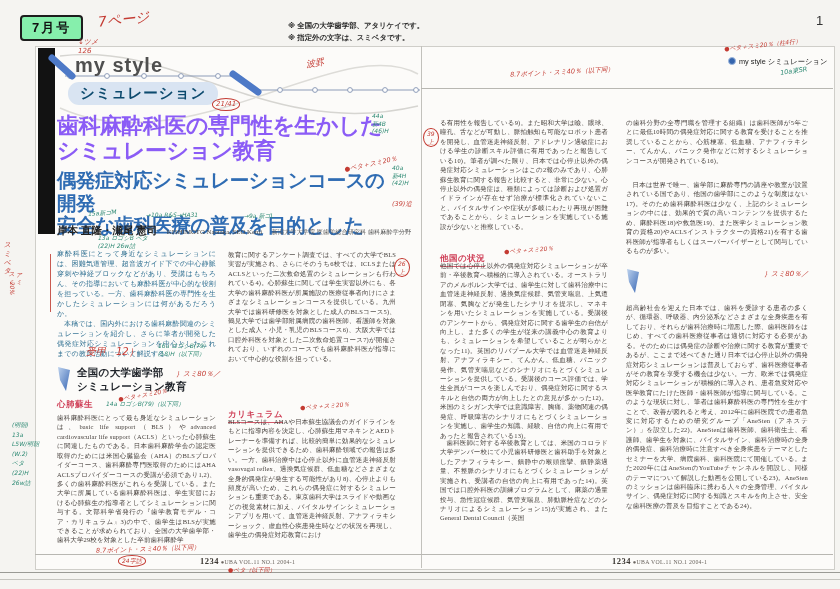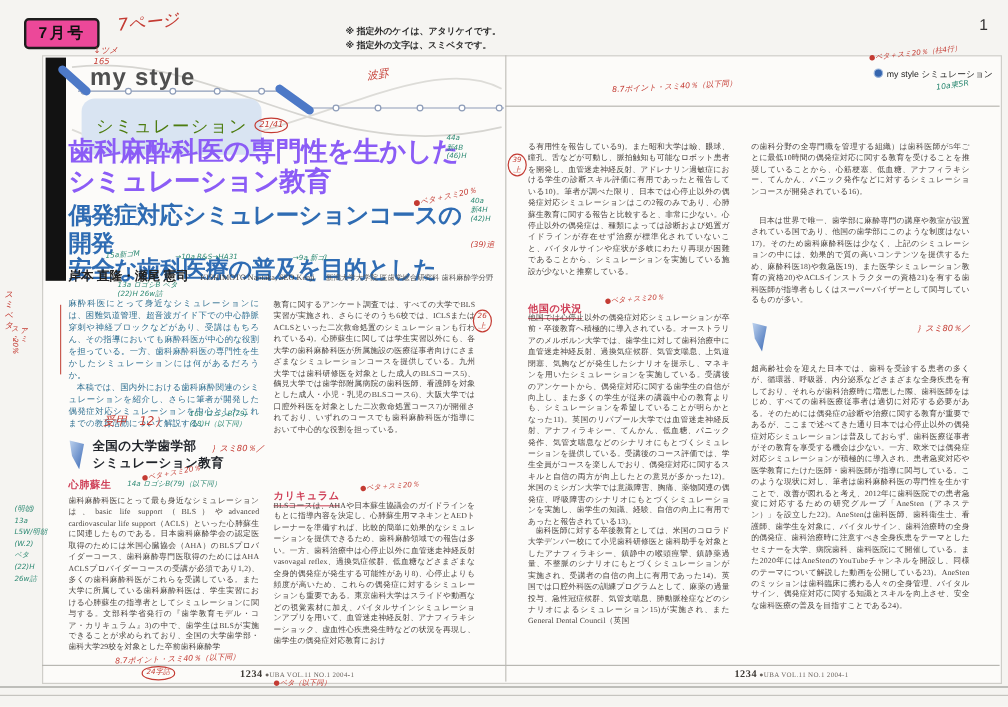--- a/index.html
+++ b/index.html
@@ -4,28 +4,28 @@
 <style>
   html,body{margin:0;padding:0}
   body{width:840px;height:589px;position:relative;background:#f5f4f1;overflow:hidden;
        font-family:"Liberation Sans","DejaVu Sans",sans-serif;color:#2c2c2c}
   .abs{position:absolute}
   
   .sheet{position:absolute;left:35px;top:46px;width:798px;height:522px;background:#fcfbf9;border:1px solid #cfcec9}
   .vline{position:absolute;background:#c2c1bc}
   .hline{position:absolute;background:#b8b7b2}
   
-  .issue-tag{position:absolute;left:20px;top:15px;border:2px solid #1d1d1d;border-radius:4px;background:#ec4899;
+  .issue-tag{position:absolute;left:20px;top:15px;border:2px solid #1d1d1d;border-radius:4px;background:#86efac;
              padding:2px 10px;font-weight:bold;font-size:13px;letter-spacing:2px;color:#111}
   .notes{position:absolute;left:288px;top:20px;font-size:7.4px;font-weight:bold;color:#2a2a2a;line-height:1.6}
   .pageno{position:absolute;left:816px;top:13px;font-size:13px;color:#333}
   
   .mystyle{position:absolute;left:75px;top:54px;font-size:20px;font-weight:bold;color:#4f4f4f;letter-spacing:1px}
-  .series-pill{position:absolute;left:68px;top:82px;background:#d9e4f2;border-radius:11px;padding:14px 12px;
-               font-size:14.5px;font-weight:normal;color:#4d7c0f;letter-spacing:1px}
+  .series-pill{position:absolute;left:68px;top:82px;background:#d9e4f2;border-radius:11px;padding:2px 12px;
+               font-size:14.5px;font-weight:bold;color:#0c4a6e;letter-spacing:1px}
   
   .title{font-size:22px;font-weight:bold;color:#8b5cf6;letter-spacing:-.5px;line-height:1.12}
   .subtitle{font-size:19.5px;font-weight:bold;color:#2f6cb3;letter-spacing:-.5px;line-height:1.16}
   .authors-jp{font-size:10.5px;font-weight:bold;color:#222}
   .authors-en{font-size:6.8px;color:#444;font-family:"Liberation Serif","DejaVu Serif",serif}
   .affil{font-size:6.2px;color:#555}
   
   .lead{font-size:7px;line-height:1.43;text-align:justify;color:#2e6f91;letter-spacing:.02em}
   .lead p{margin:0}
   .body-text{font-family:"Liberation Serif","DejaVu Serif",serif;font-size:6.5px;line-height:1.45;
@@ -59,21 +59,21 @@
 <div class="sheet"></div>
 <div class="vline" style="left:421px;top:46px;width:1px;height:522px"></div>
 <div class="hline" style="left:421px;top:88px;width:412px;height:1px"></div>
 <div class="hline" style="left:35px;top:554px;width:798px;height:1px"></div>
 <div class="hline" style="left:0;top:572px;width:840px;height:1px;background:#9a9a95"></div>
 <div class="hline" style="left:0;top:579px;width:840px;height:1px;background:#c5c4bf"></div>
 <div class="black-bar"></div>
 
 <div class="issue-tag">7月号</div>
 <div class="notes">
-  <div>※ 指定外のケイは、アタリケイです。</div>
+  <div>※ 全国の大学歯学部、アタリケイです。</div>
   <div>※ 指定外の文字は、スミベタです。</div>
 </div>
 <div class="pageno">1</div>
 
 <svg class="abs" style="left:40px;top:46px" width="380" height="110" viewBox="0 0 380 110">
   <path d="M20,10 C140,-5 230,95 378,60" fill="none" stroke="#d6d5d1" stroke-width="1.5"></path>
   <path d="M20,62 C150,120 300,-15 378,28" fill="none" stroke="#dddcd8" stroke-width="1.5"></path>
   <path d="M25,30 H193" fill="none" stroke="#8d9cb8" stroke-width="1"></path>
   <path d="M218,44 H380" fill="none" stroke="#8d9cb8" stroke-width="1"></path>
   <g fill="#fff" stroke="#8d9cb8" stroke-width="1">
@@ -186,21 +186,21 @@
   <p>超高齢社会を迎えた日本では、歯科を受診する患者の多くが、循環器、呼吸器、内分泌系などさまざまな全身疾患を有しており、それらが歯科治療時に増悪した際、歯科医師をはじめ、すべての歯科医療従事者は適切に対応する必要がある。そのためには偶発症の診断や治療に関する教育が重要であるが、ここまで述べてきた通り日本では心停止以外の偶発症対応シミュレーションは普及しておらず、歯科医療従事者がその教育を享受する機会は少ない。一方、欧米では偶発症対応シミュレーションが積極的に導入され、患者急変対応や医学教育にたけた医師・歯科医師が指導に関与している。このような現状に対し、筆者は歯科麻酔科医の専門性を生かすことで、改善が図れると考え、2012年に歯科医院での患者急変に対応するための研究グループ「AneSten（アネステン）」を設立した22)。AneStenは歯科医師、歯科衛生士、看護師、歯学生を対象に、バイタルサイン、歯科治療時の全身的偶発症、歯科治療時に注意すべき全身疾患をテーマとしたセミナーを大学、病院歯科、歯科医院にて開催している。また2020年にはAneStenのYouTubeチャンネルを開設し、同様のテーマについて解説した動画を公開している23)。AneStenのミッションは歯科臨床に携わる人々の全身管理、バイタルサイン、偶発症対応に関する知識とスキルを向上させ、安全な歯科医療の普及を目指すことである24)。</p>
 </div>
 
 <div class="footer" style="left:612px;top:556px">
   <b>1234</b>
   <span>●UBA VOL.11 NO.1 2004-1</span>
 </div>
 
 <div class="ann" style="left:98px;top:11px;font-size:14px;transform:rotate(-6deg)">7ページ</div>
 <div class="ann" style="left:78px;top:38px;font-size:7px">↓ツメ
-165</div>
+126</div>
 <div class="ann" style="left:306px;top:58px;font-size:9px;transform:rotate(-8deg)">波罫</div>
 <div class="ann" style="left:212px;top:98px;font-size:7px"><span class="circ">21/41</span></div>
 <div class="anng" style="left:372px;top:112px;font-size:6px">44a
 新4B
 (46)H</div>
 <div class="ann" style="left:344px;top:160px;font-size:6.5px;transform:rotate(-12deg)">●ベタ＋スミ20％</div>
 <div class="anng" style="left:392px;top:164px;font-size:6px">40a
 新4H
 (42)H</div>
 <div class="ann" style="left:392px;top:200px;font-size:6.5px">(39)追</div>

